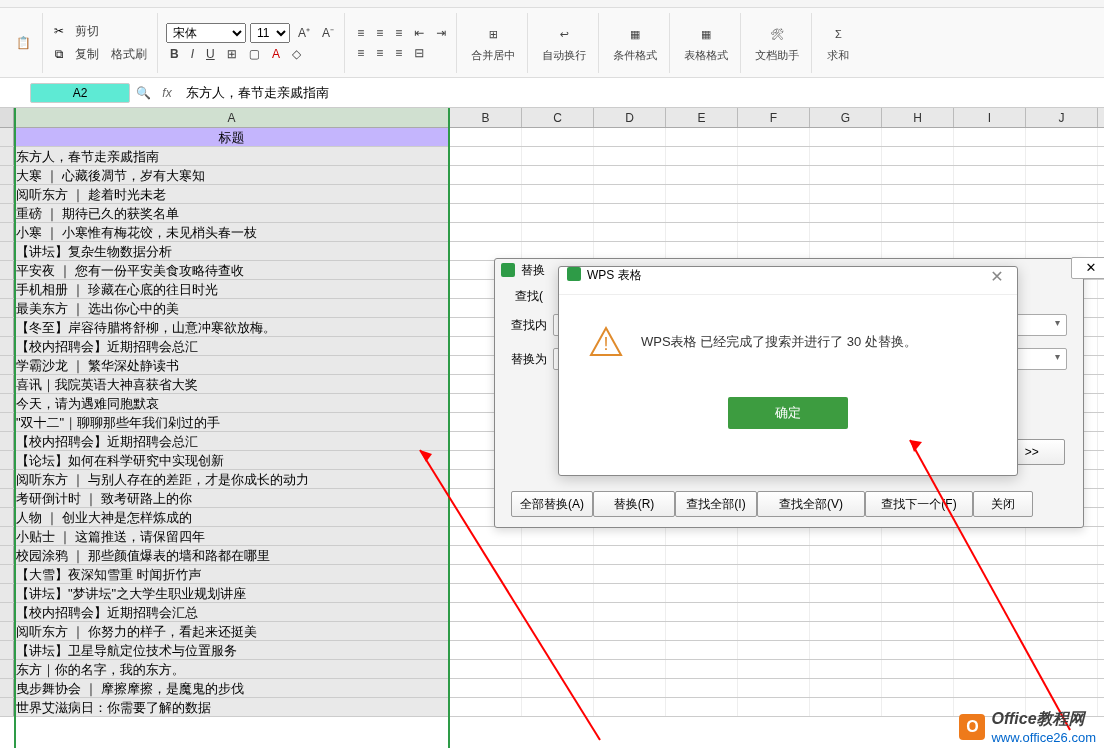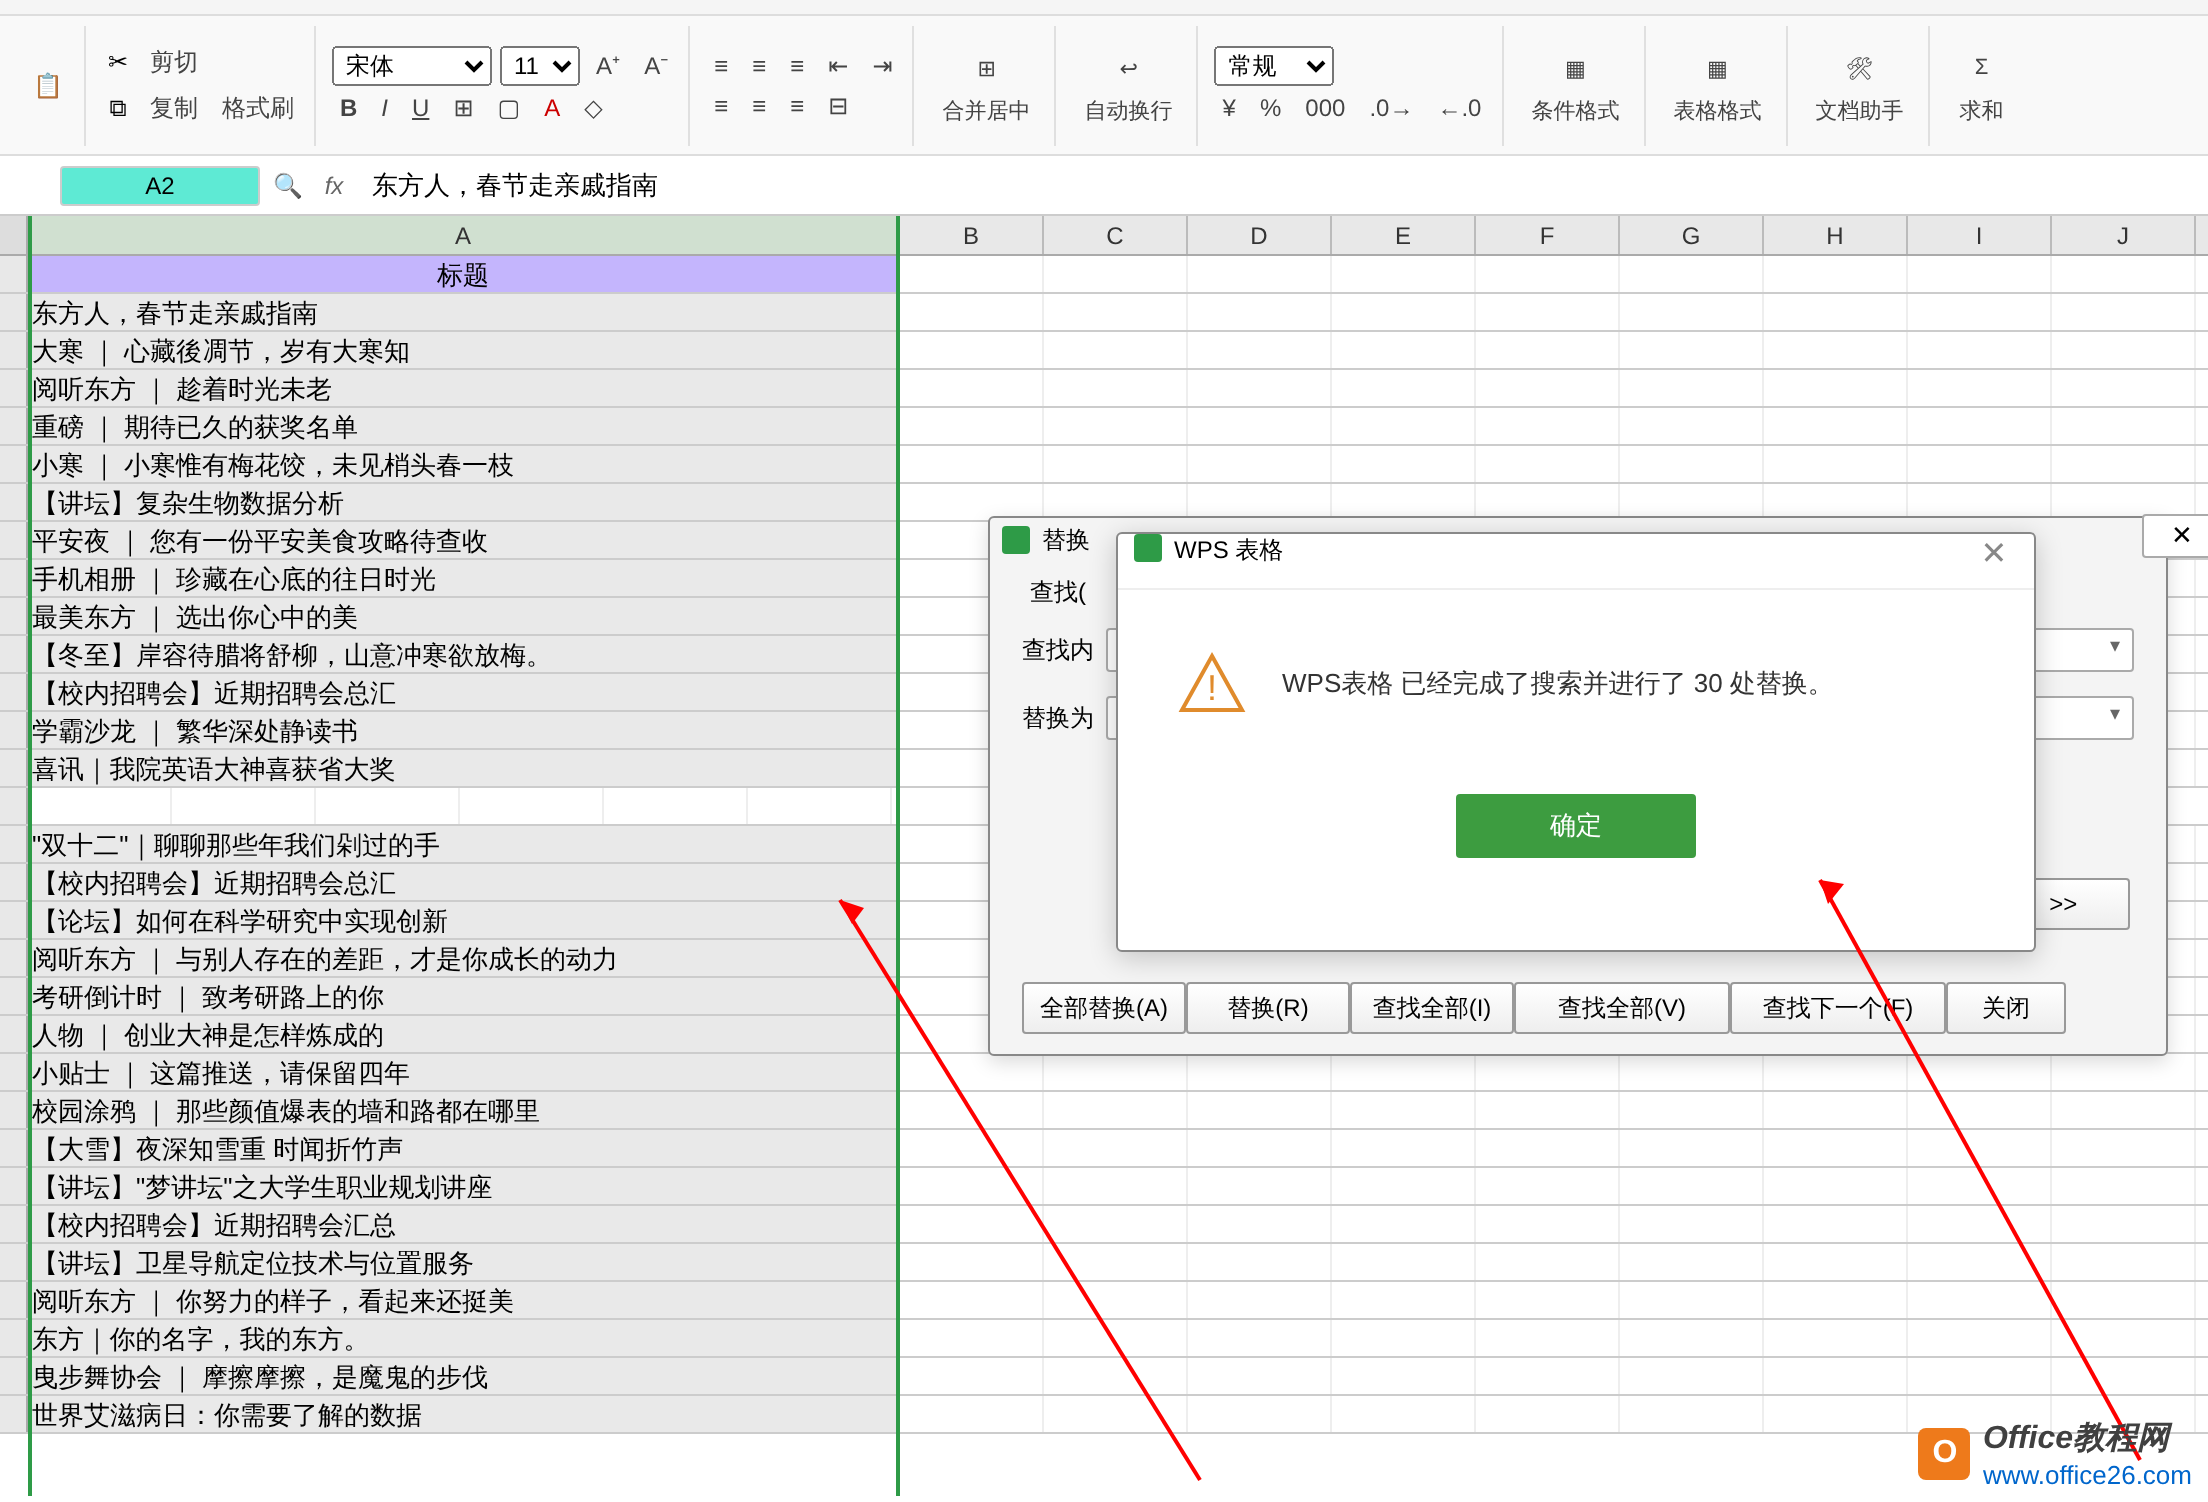--- a/index.html
+++ b/index.html
@@ -134,32 +134,20 @@
       <span>合并居中</span>
     </div>
   </div>
   <div class="tb-group">
     <div class="tb-btn tb-big">
       <span class="tb-icon">↩</span>
       <span>自动换行</span>
     </div>
   </div>
   <div class="tb-group">
-    <div class="tb-row">
-        <select class="tb-sel num-sel"><option>常规</option></select>
-      </div>
-    <div class="tb-row">
-      <span class="tb-btn">¥</span>
-      <span class="tb-btn">%</span>
-      <span class="tb-btn">000</span>
-      <span class="tb-btn">.0→</span>
-      <span class="tb-btn">←.0</span>
-    </div>
-  </div>
-  <div class="tb-group">
     <div class="tb-btn tb-big">
       <span class="tb-icon">▦</span>
       <span>条件格式</span>
     </div>
   </div>
   <div class="tb-group">
     <div class="tb-btn tb-big">
       <span class="tb-icon">▦</span>
       <span>表格格式</span>
     </div>
@@ -377,20 +365,21 @@
         <div class="cellstd"></div>
         <div class="cellstd"></div>
         <div class="cellstd"></div>
         <div class="cellstd"></div>
         <div class="cellstd"></div>
         <div class="cellstd"></div>
         <div class="cellstd"></div>
       </div>
       <div class="row">
         <div class="rowlabel"></div>
+        <div class="cellA">今天，请为遇难同胞默哀</div>
         <div class="cellstd"></div>
         <div class="cellstd"></div>
         <div class="cellstd"></div>
         <div class="cellstd"></div>
         <div class="cellstd"></div>
         <div class="cellstd"></div>
         <div class="cellstd"></div>
         <div class="cellstd"></div>
         <div class="cellstd"></div>
       </div>
@@ -532,34 +521,34 @@
         <div class="cellstd"></div>
         <div class="cellstd"></div>
         <div class="cellstd"></div>
         <div class="cellstd"></div>
         <div class="cellstd"></div>
         <div class="cellstd"></div>
         <div class="cellstd"></div>
       </div>
       <div class="row">
         <div class="rowlabel"></div>
+        <div class="cellA">阅听东方 ｜ 你努力的样子，看起来还挺美</div>
+        <div class="cellstd"></div>
+        <div class="cellstd"></div>
+        <div class="cellstd"></div>
+        <div class="cellstd"></div>
+        <div class="cellstd"></div>
+        <div class="cellstd"></div>
+        <div class="cellstd"></div>
+        <div class="cellstd"></div>
+        <div class="cellstd"></div>
+      </div>
+      <div class="row">
+        <div class="rowlabel"></div>
         <div class="cellA">【讲坛】卫星导航定位技术与位置服务</div>
-        <div class="cellstd"></div>
-        <div class="cellstd"></div>
-        <div class="cellstd"></div>
-        <div class="cellstd"></div>
-        <div class="cellstd"></div>
-        <div class="cellstd"></div>
-        <div class="cellstd"></div>
-        <div class="cellstd"></div>
-        <div class="cellstd"></div>
-      </div>
-      <div class="row">
-        <div class="rowlabel"></div>
-        <div class="cellA">阅听东方 ｜ 你努力的样子，看起来还挺美</div>
         <div class="cellstd"></div>
         <div class="cellstd"></div>
         <div class="cellstd"></div>
         <div class="cellstd"></div>
         <div class="cellstd"></div>
         <div class="cellstd"></div>
         <div class="cellstd"></div>
         <div class="cellstd"></div>
         <div class="cellstd"></div>
       </div>

